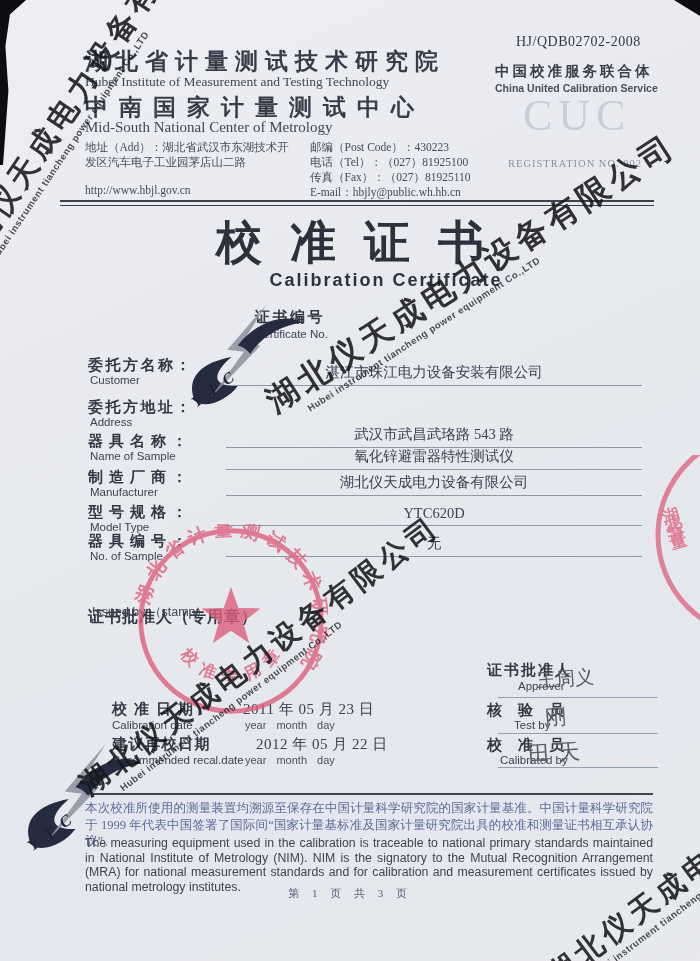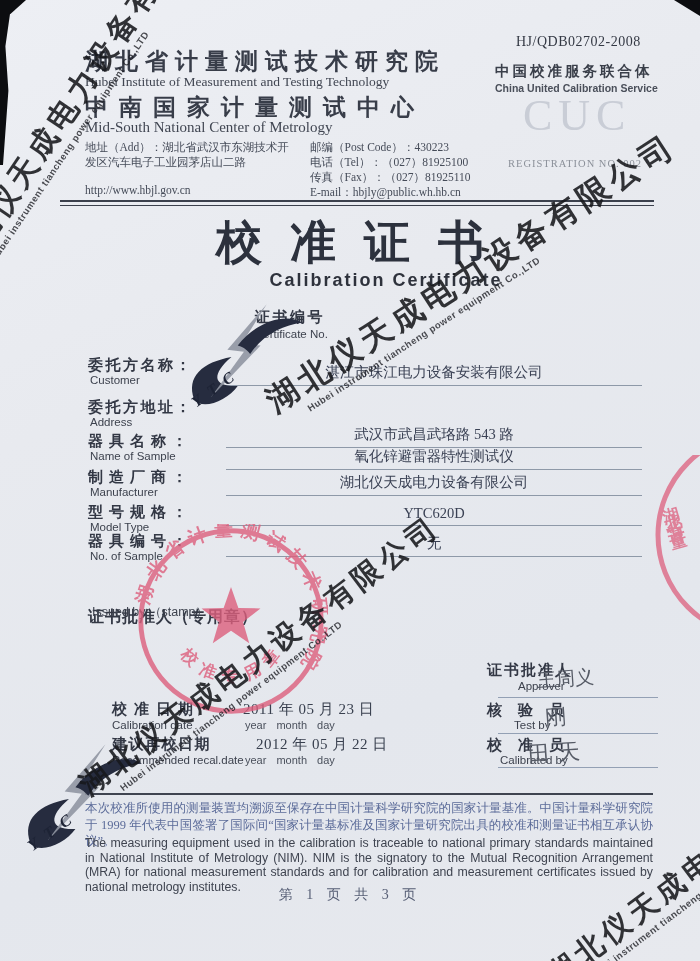--- a/index.html
+++ b/index.html
@@ -33,21 +33,21 @@
   
   .fval{border-bottom:1.2px solid #8e99a8;text-align:center;font-size:14.5px;color:#3a4154;padding-bottom:3px;}
   
   .date-val{font-size:15px;color:#39404f;letter-spacing:.5px;}
   .date-unit{font-size:11px;color:#4a505c;word-spacing:7px;font-family:"Liberation Sans",sans-serif;}
   .sig{font-family:"DejaVu Sans",sans-serif;color:#565b66;transform:rotate(-4deg);}
   .sig-line{border-bottom:1.2px solid #93a0b4;}
   
   .foot-cn{font-size:12.5px;line-height:1.32;color:#5b6b99;text-align:justify;}
   .foot-en{font-size:12.3px;line-height:1.18;color:#3f4450;font-family:"Liberation Sans",sans-serif;text-align:justify;margin-top:3px;}
-  .pgno{font-size:14px;letter-spacing:5px;color:#555d74;text-align:center;width:100%;}
+  .pgno{font-size:11px;letter-spacing:5px;color:#555d74;text-align:center;width:100%;}
   
   .wm{position:absolute;transform-origin:0 50%;white-space:nowrap;z-index:6;pointer-events:none;}
   .wm-cn{font-size:30px;font-weight:bold;color:#17181c;letter-spacing:5px;opacity:.88;font-family:"Liberation Serif",serif;}
   .wm-en{font-size:9.5px;font-weight:bold;color:#1d1e24;letter-spacing:.6px;opacity:.8;margin:-3px 0 0 30px;font-family:"Liberation Sans",sans-serif;}
   .wm-clip{position:absolute;overflow:hidden;z-index:6;pointer-events:none;}
   .stamp{z-index:5;pointer-events:none;}
   .artifact{background:#0c0d10;z-index:7;}
 </style>
 </head>
 <body>

